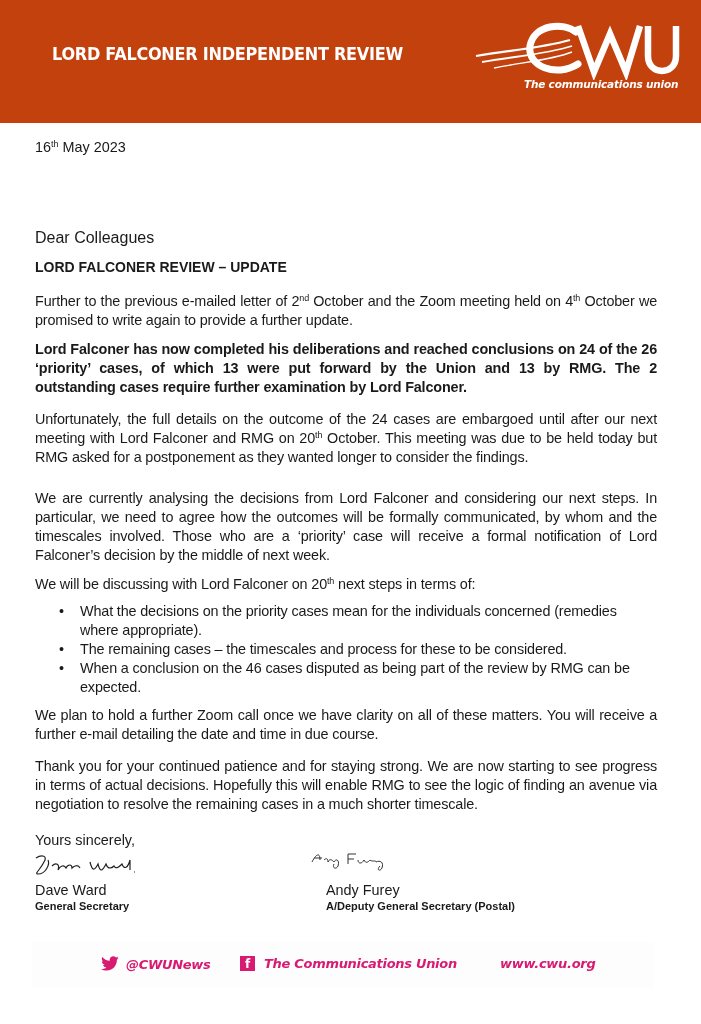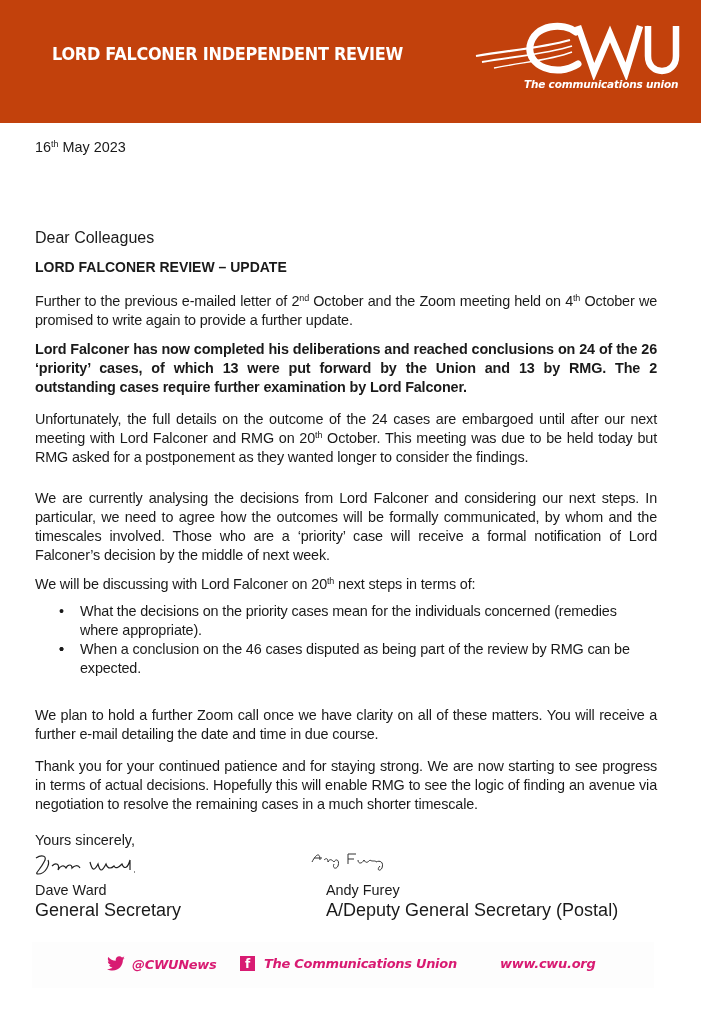--- a/index.html
+++ b/index.html
@@ -33,21 +33,21 @@
     }
     .bullets { position: absolute; left: 35px; top: 602px; width: 622px; margin: 0; padding: 0; list-style: none; }
     .bullets li {
       position: relative; padding-left: 45px; font-size: 14.4px; line-height: 19px;
       letter-spacing: -0.15px; margin-bottom: 0;
     }
     .bullets li .dot { position: absolute; left: 24px; top: 0; }
     .closing { position: absolute; left: 35px; top: 832px; font-size: 14.4px; }
     .sig { position: absolute; }
     .signer-name { position: absolute; font-size: 14.4px; }
-    .signer-title { position: absolute; font-size: 18px; font-weight: normal; }
+    .signer-title { position: absolute; font-size: 11px; font-weight: bold; }
     .footer {
       position: absolute; left: 32px; top: 942px; width: 622px; height: 46px; background: #fdfdfd;
     }
     .footer-item {
       position: absolute; top: 956px; color: #d81b72;
       font-family: "DejaVu Sans", sans-serif; font-weight: bold; font-style: italic; font-size: 13px;
       letter-spacing: -0.3px; display: flex; align-items: center;
     }
     .fb-box {
       display: inline-block; width: 15px; height: 15px; background: #d81b72; color: #fff;
@@ -87,21 +87,21 @@
 <div class="para" style="top:340px;font-weight:bold;">Lord Falconer has now completed his deliberations and reached conclusions on 24 of the 26 ‘priority’ cases, of which 13 were put forward by the Union and 13 by RMG.  The 2 outstanding cases require further examination by Lord Falconer.</div>
 
 <div class="para" style="top:410px;"><span>Unfortunately, the full details on the outcome of the 24 cases are embargoed until after our next meeting with Lord Falconer and RMG on 20</span><sup>th</sup><span> October.  This meeting was due to be held today but RMG asked for a postponement as they wanted longer to consider the findings.</span></div>
 
 <div class="para" style="top:480px;margin-top:9px;">We are currently analysing the decisions from Lord Falconer and considering our next steps. In particular, we need to agree how the outcomes will be formally communicated, by whom and the timescales involved.  Those who are a ‘priority’ case will receive a formal notification of Lord Falconer’s decision by the middle of next week.</div>
 
 <div class="para" style="top:575px;"><span>We will be discussing with Lord Falconer on 20</span><sup>th</sup><span> next steps in terms of:</span></div>
 
 <ul class="bullets">
   <li><span class="dot">•</span><span>What the decisions on the priority cases mean for the individuals concerned (remedies where appropriate).</span></li>
-  <li><span class="dot">•</span></li>
+  <li><span class="dot">•</span><span>The remaining cases – the timescales and process for these to be considered.</span></li>
   <li><span class="dot">•</span><span>When a conclusion on the 46 cases disputed as being part of the review by RMG can be expected.</span></li>
 </ul>
 
 <div class="para" style="top:706px;">We plan to hold a further Zoom call once we have clarity on all of these matters.  You will receive a further e-mail detailing the date and time in due course.</div>
 
 <div class="para" style="top:757px;">Thank you for your continued patience and for staying strong.  We are now starting to see progress in terms of actual decisions.  Hopefully this will enable RMG to see the logic of finding an avenue via negotiation to resolve the remaining cases in a much shorter timescale.</div>
 
 <div class="closing">Yours sincerely,</div>
 
 <div class="sig" style="left:32px; top:852px;">
@@ -114,21 +114,21 @@
     <path d="M2 14 C6 6, 10 4, 10 12 M4 10 L12 10 M14 12 C16 10, 18 10, 18 14 C20 10, 22 12, 24 14 C26 10, 30 12, 28 18 C26 22, 22 20, 24 16 M38 6 L38 16 M38 6 L46 6 M38 11 L44 11 M48 12 C48 16, 52 16, 54 12 C56 16, 58 14, 60 12 C62 14, 66 12, 66 14 C70 12, 74 14, 72 20 C70 24, 66 22, 70 18" stroke="#333" stroke-width="1" fill="none"></path>
   </svg>
 </div>
 
 <div class="signer-name" style="left:35px; top:882px;">Dave Ward</div>
 <div class="signer-title" style="left:35px; top:900px;">General Secretary</div>
 <div class="signer-name" style="left:326px; top:882px;">Andy Furey</div>
 <div class="signer-title" style="left:326px; top:900px;">A/Deputy General Secretary (Postal)</div>
 
 <div class="footer"></div>
-<div class="footer-item" style="left:106px;font-style:italic;">
+<div class="footer-item" style="left:100px;font-style:italic;">
   <svg width="20" height="16" viewBox="0 0 24 20" style="margin-right:6px;">
     <path d="M23 2.5c-.8.4-1.7.6-2.6.7.9-.6 1.6-1.4 2-2.5-.9.5-1.9.9-2.9 1.1C18.6.9 17.4.3 16.1.3c-2.5 0-4.5 2-4.5 4.5 0 .4 0 .7.1 1C7.9 5.6 4.6 3.8 2.4 1.1c-.4.7-.6 1.4-.6 2.3 0 1.6.8 2.9 2 3.8-.7 0-1.4-.2-2-.6v.1c0 2.2 1.6 4 3.6 4.4-.4.1-.8.2-1.2.2-.3 0-.6 0-.8-.1.6 1.8 2.2 3.1 4.2 3.1-1.5 1.2-3.5 1.9-5.6 1.9-.4 0-.7 0-1.1-.1 2 1.3 4.4 2 6.9 2 8.3 0 12.8-6.9 12.8-12.8v-.6c.9-.6 1.6-1.4 2.2-2.3z" fill="#d81b72"></path>
   </svg>
   <span>@CWUNews</span>
 </div>
 <div class="footer-item" style="left:240px;">
   <span class="fb-box">f</span>
   <span>The Communications Union</span>
 </div>
 <div class="footer-item" style="left:500px;">

